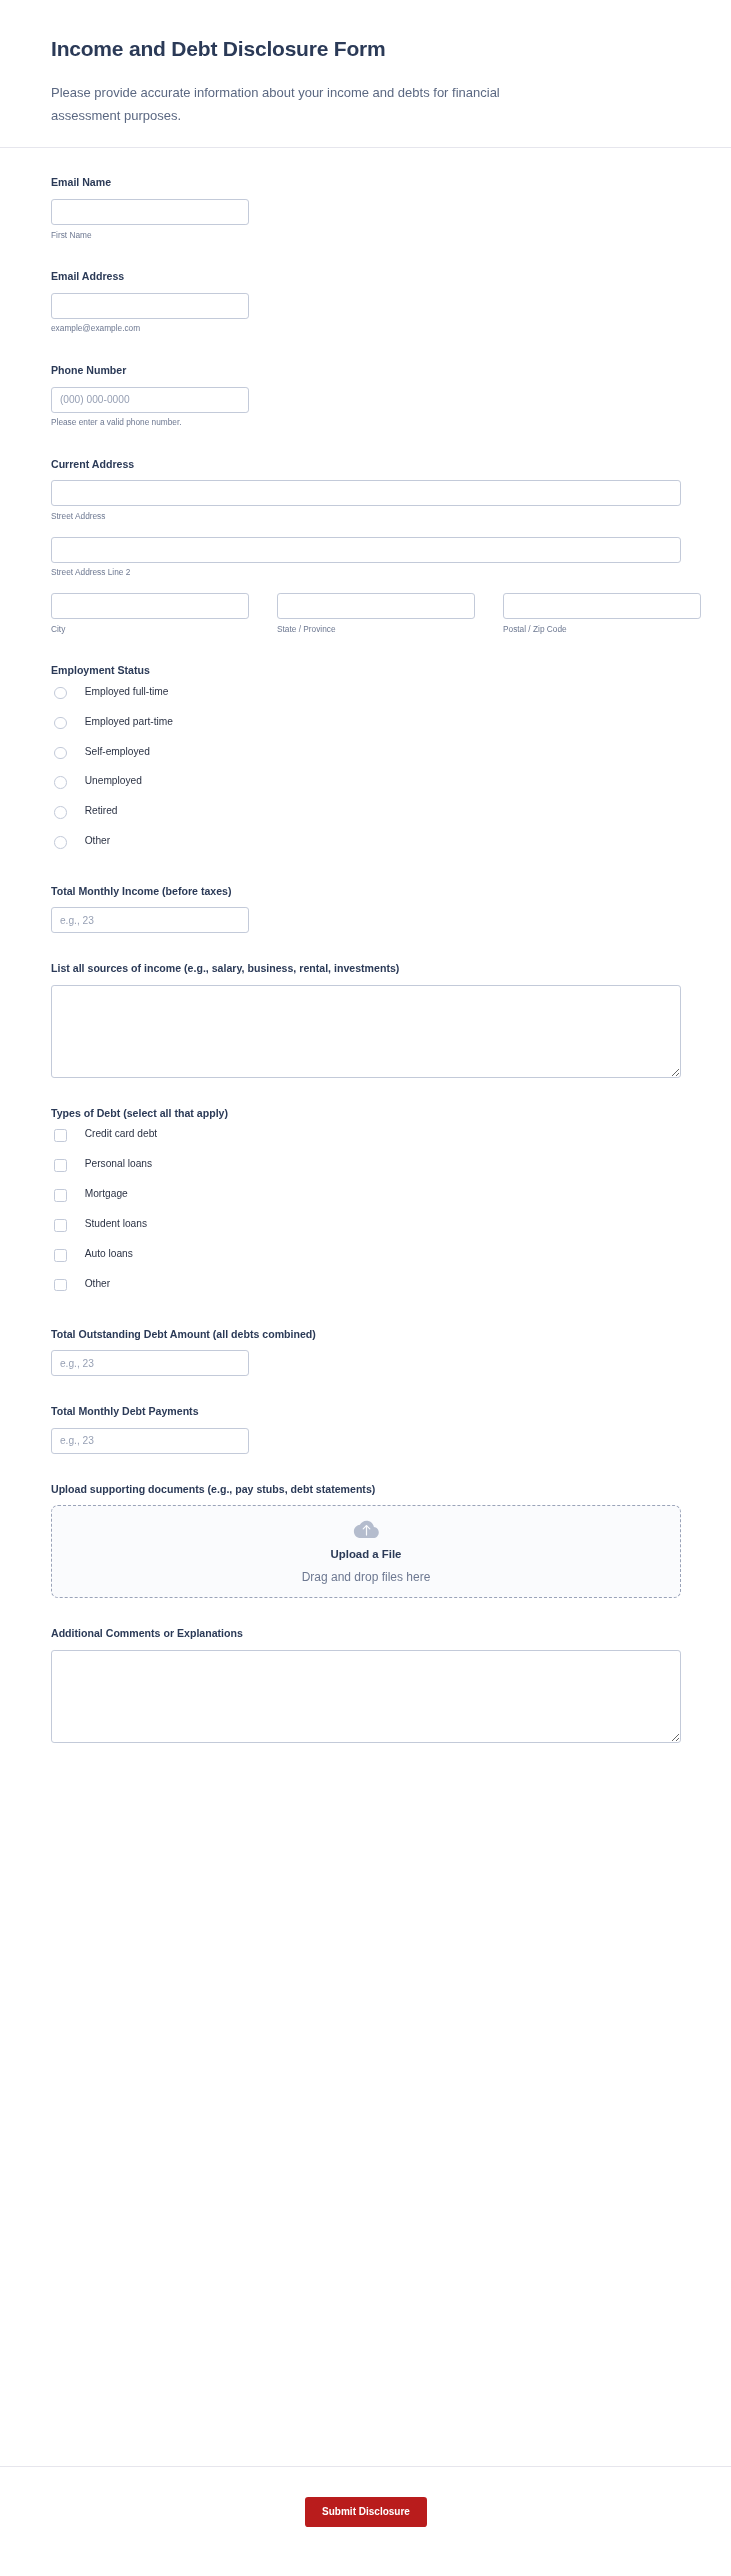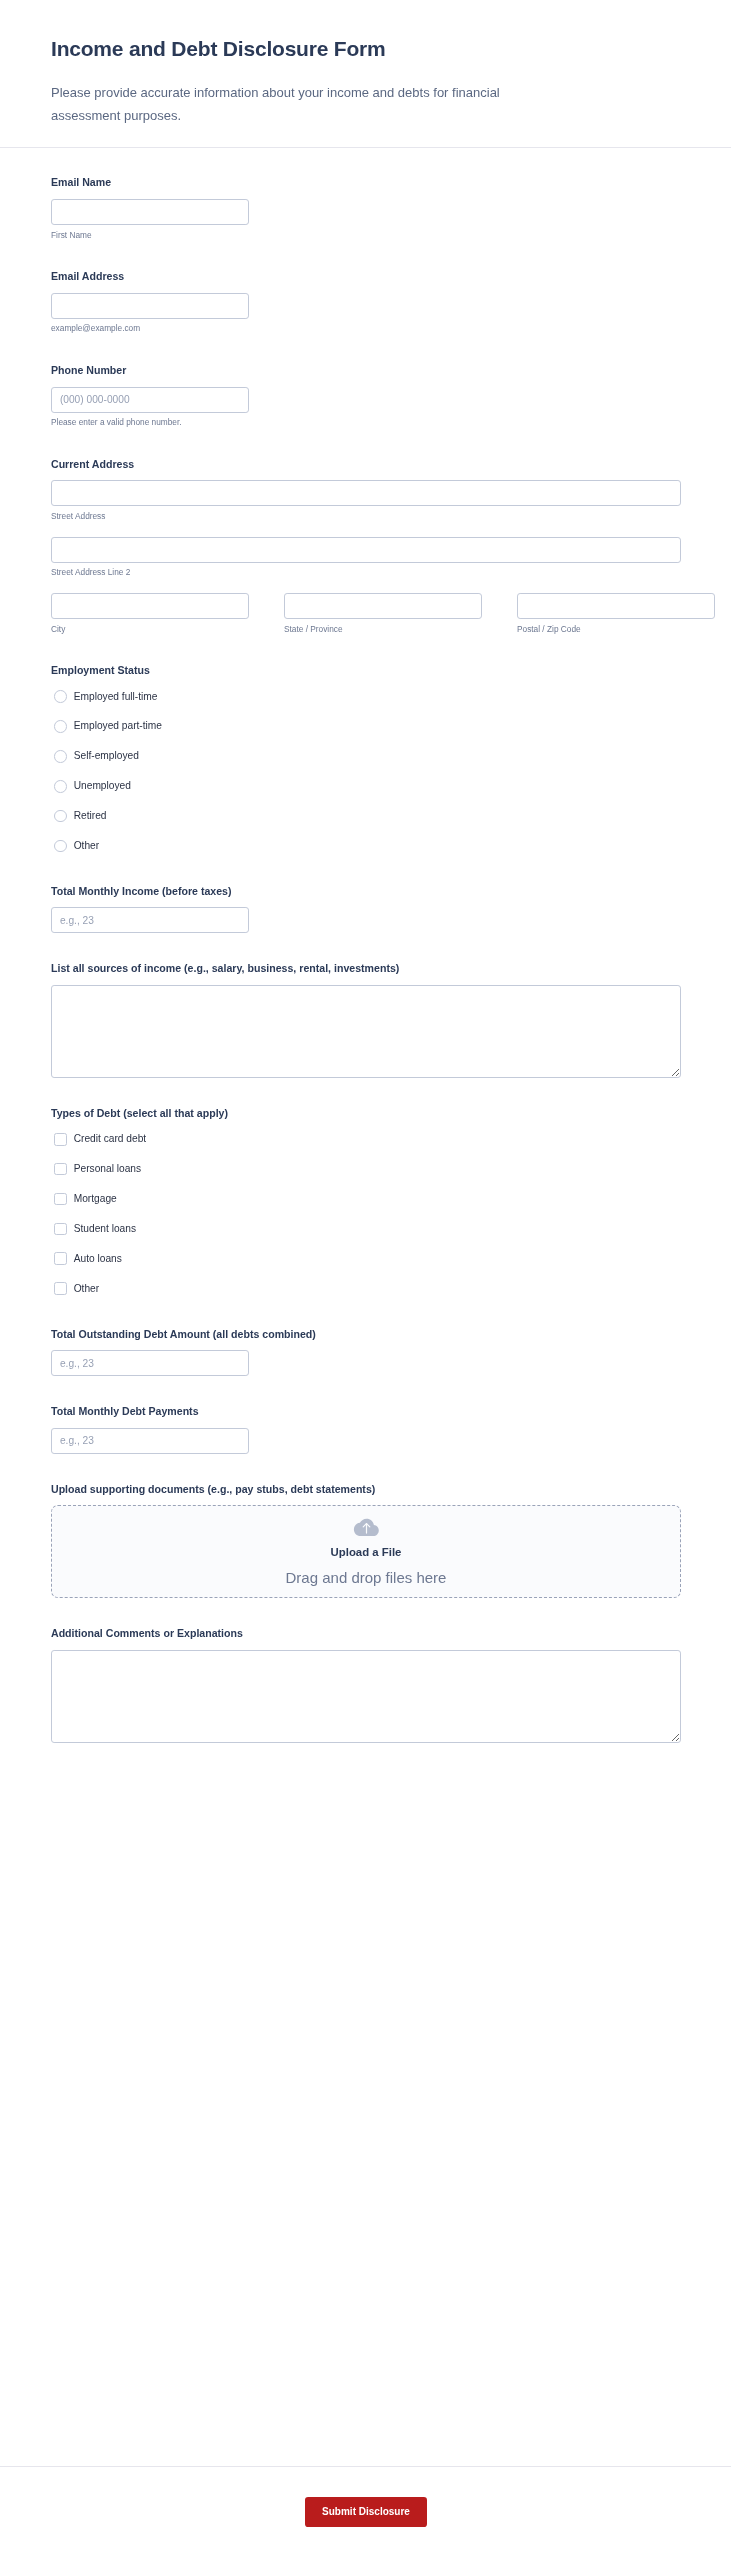--- a/index.html
+++ b/index.html
@@ -87,21 +87,21 @@
     padding: 3.9px 7.9px;
     outline: none;
   }
   .txt::placeholder { color: #97a0b4; }
 
   .w-half   { width: 198px; }
   .w-full   { width: 100%; }
 
   .row {
     display: flex;
-    gap: 35px;
+    gap: 28px;
   }
   .row > .col { flex: 0 0 198px; }
 
   .stack-gap { margin-top: 14px; }
 
   
   .ta {
     display: block;
     width: 100%;
     border: 0.8px solid #c3cad9;
@@ -114,22 +114,22 @@
     outline: none;
     resize: vertical;
   }
   .ta-lg { height: 93px; }
 
   
   .choice-list { margin-top: 1.6px; }
 
   .choice {
     display: flex;
-    align-items: center;
-    gap: 7px;
+    align-items: flex-start;
+    gap: 18px;
     height: 19.7px;
     margin-bottom: 10.2px;
     cursor: pointer;
   }
   .choice:last-child { margin-bottom: 0; }
 
   .radio-box {
     flex: 0 0 auto;
     width: 12.6px;
     height: 12.6px;
@@ -179,21 +179,21 @@
 
   .dz-title {
     font-size: 11.4px;
     font-weight: bold;
     color: #2b3a57;
     line-height: 1.2;
   }
 
   .dz-sub {
     margin-top: 9px;
-    font-size: 15px;
+    font-size: 12px;
     color: #6d7891;
   }
 
   
   .form-footer {
     border-top: 0.8px solid #e6e6ed;
     padding: 30px 0 49px 0;
     display: flex;
     justify-content: center;
     margin-top: 68px;

